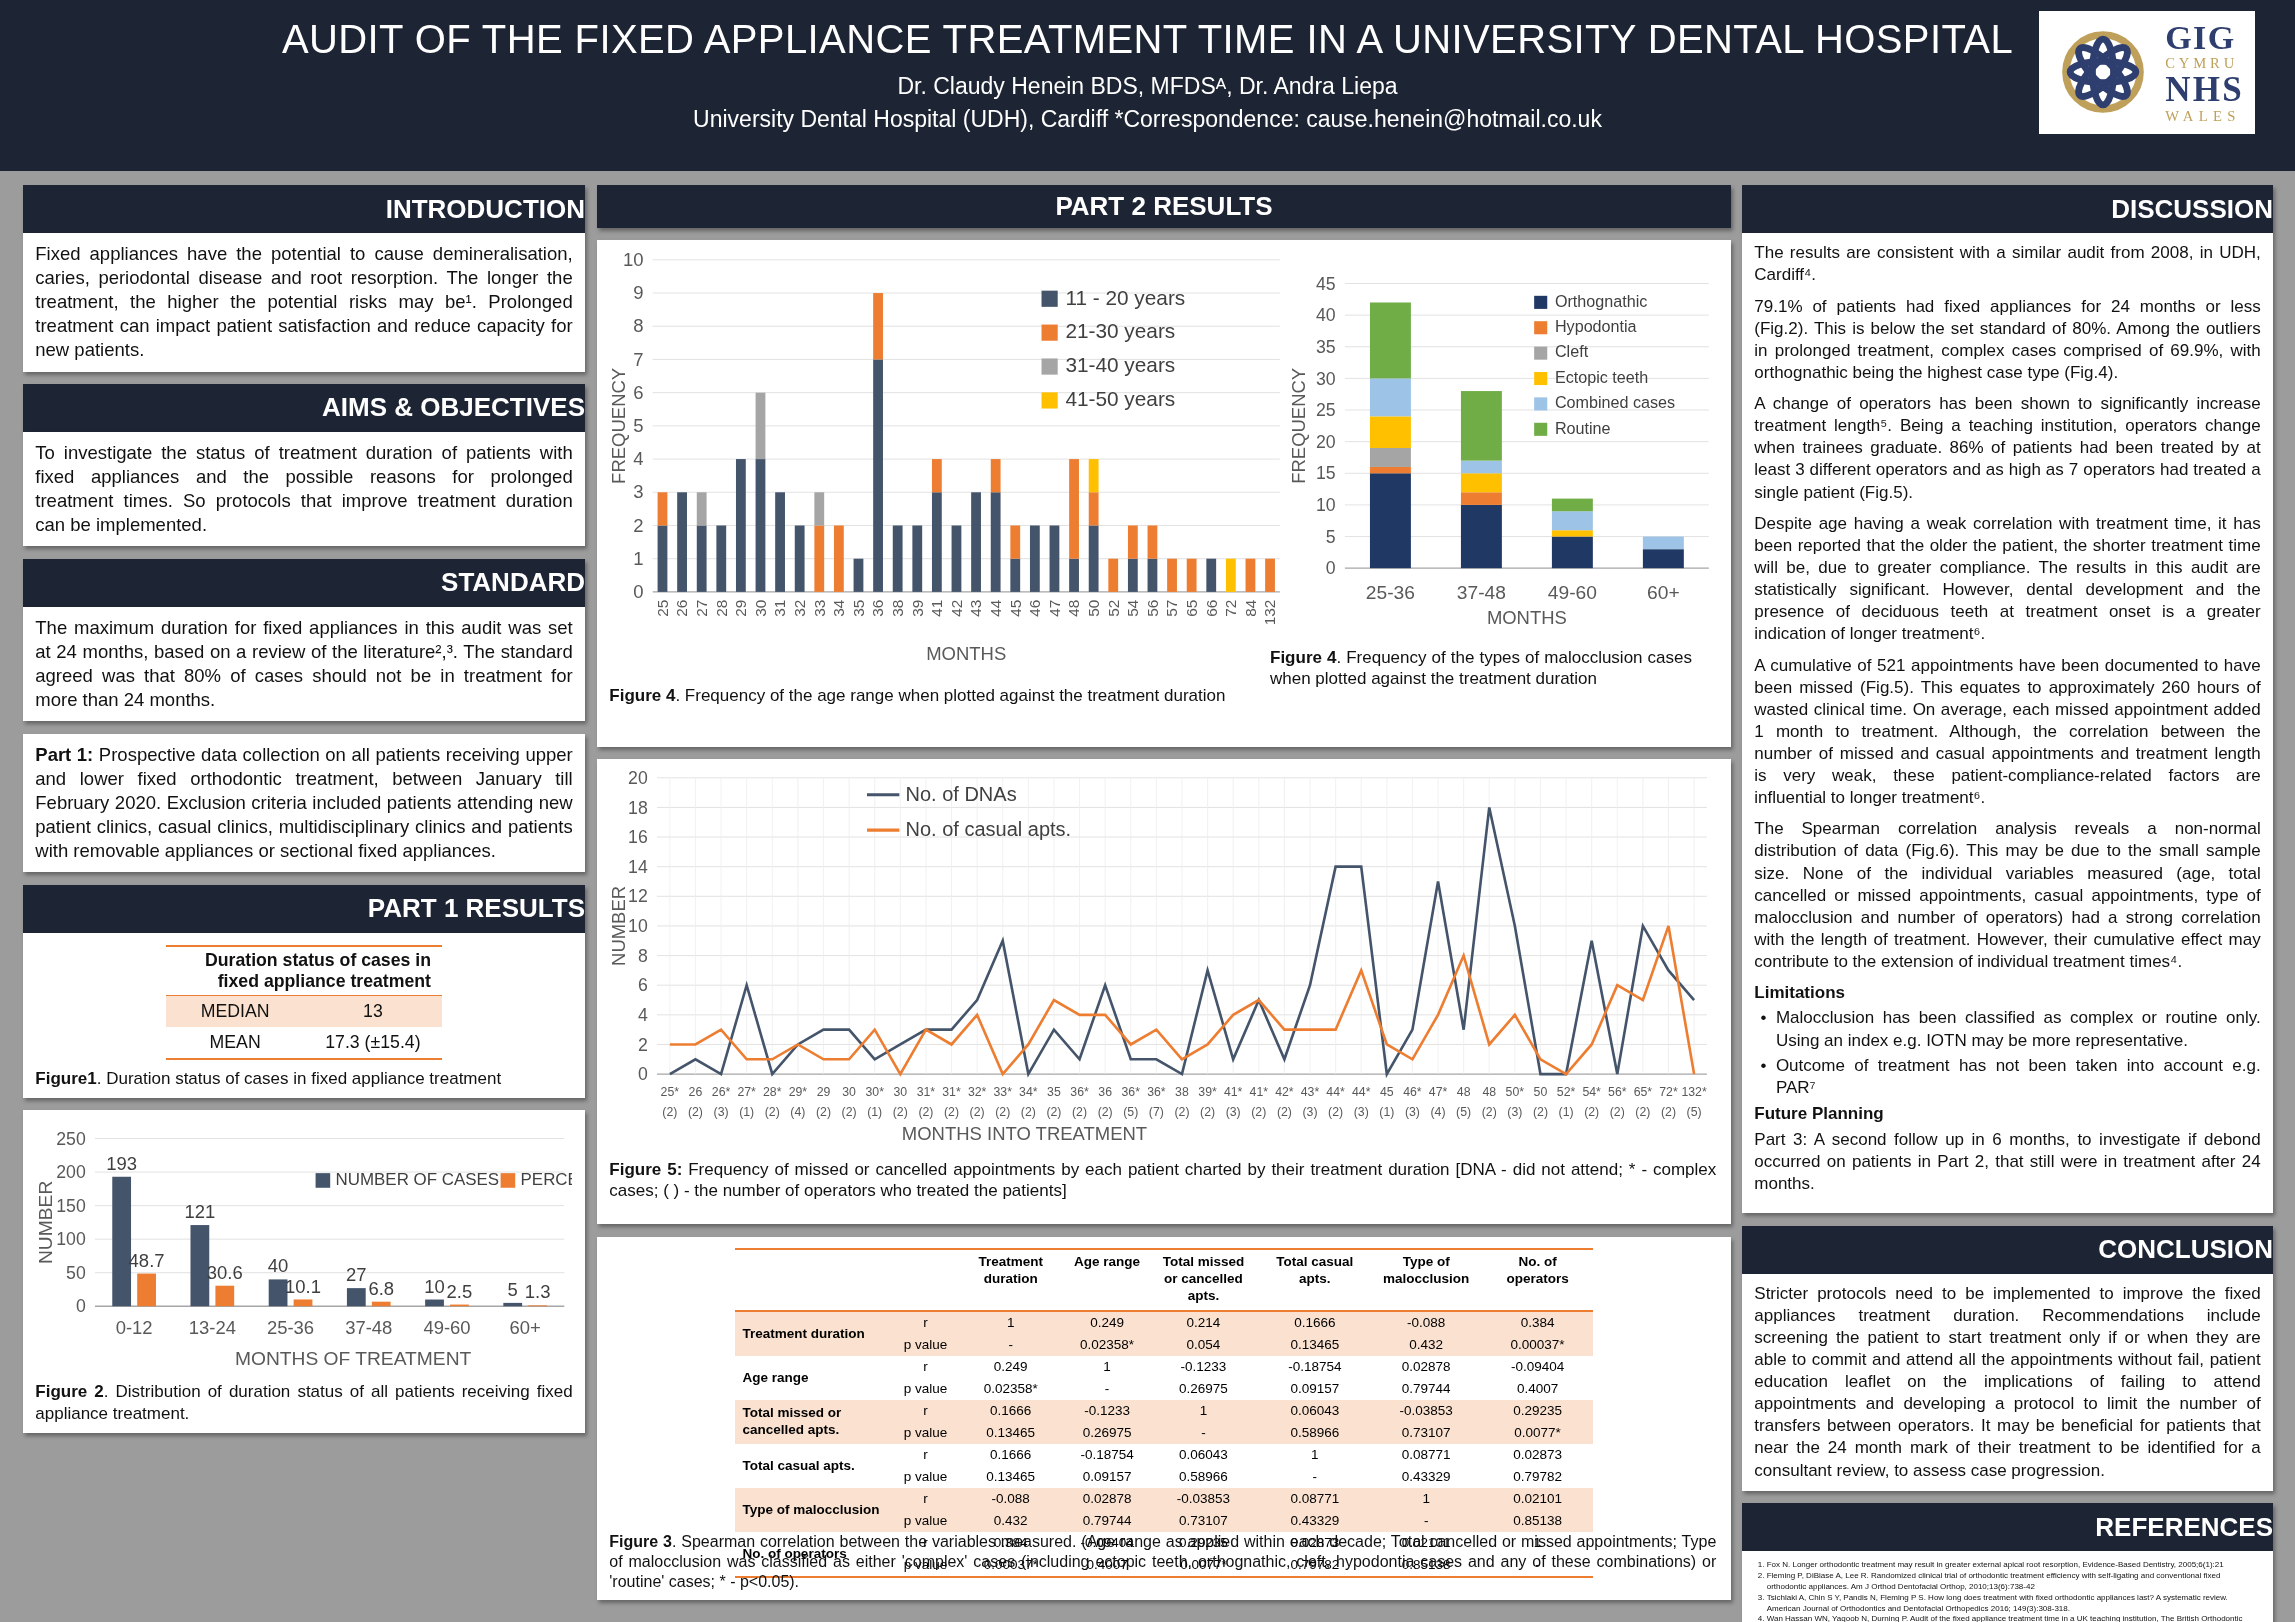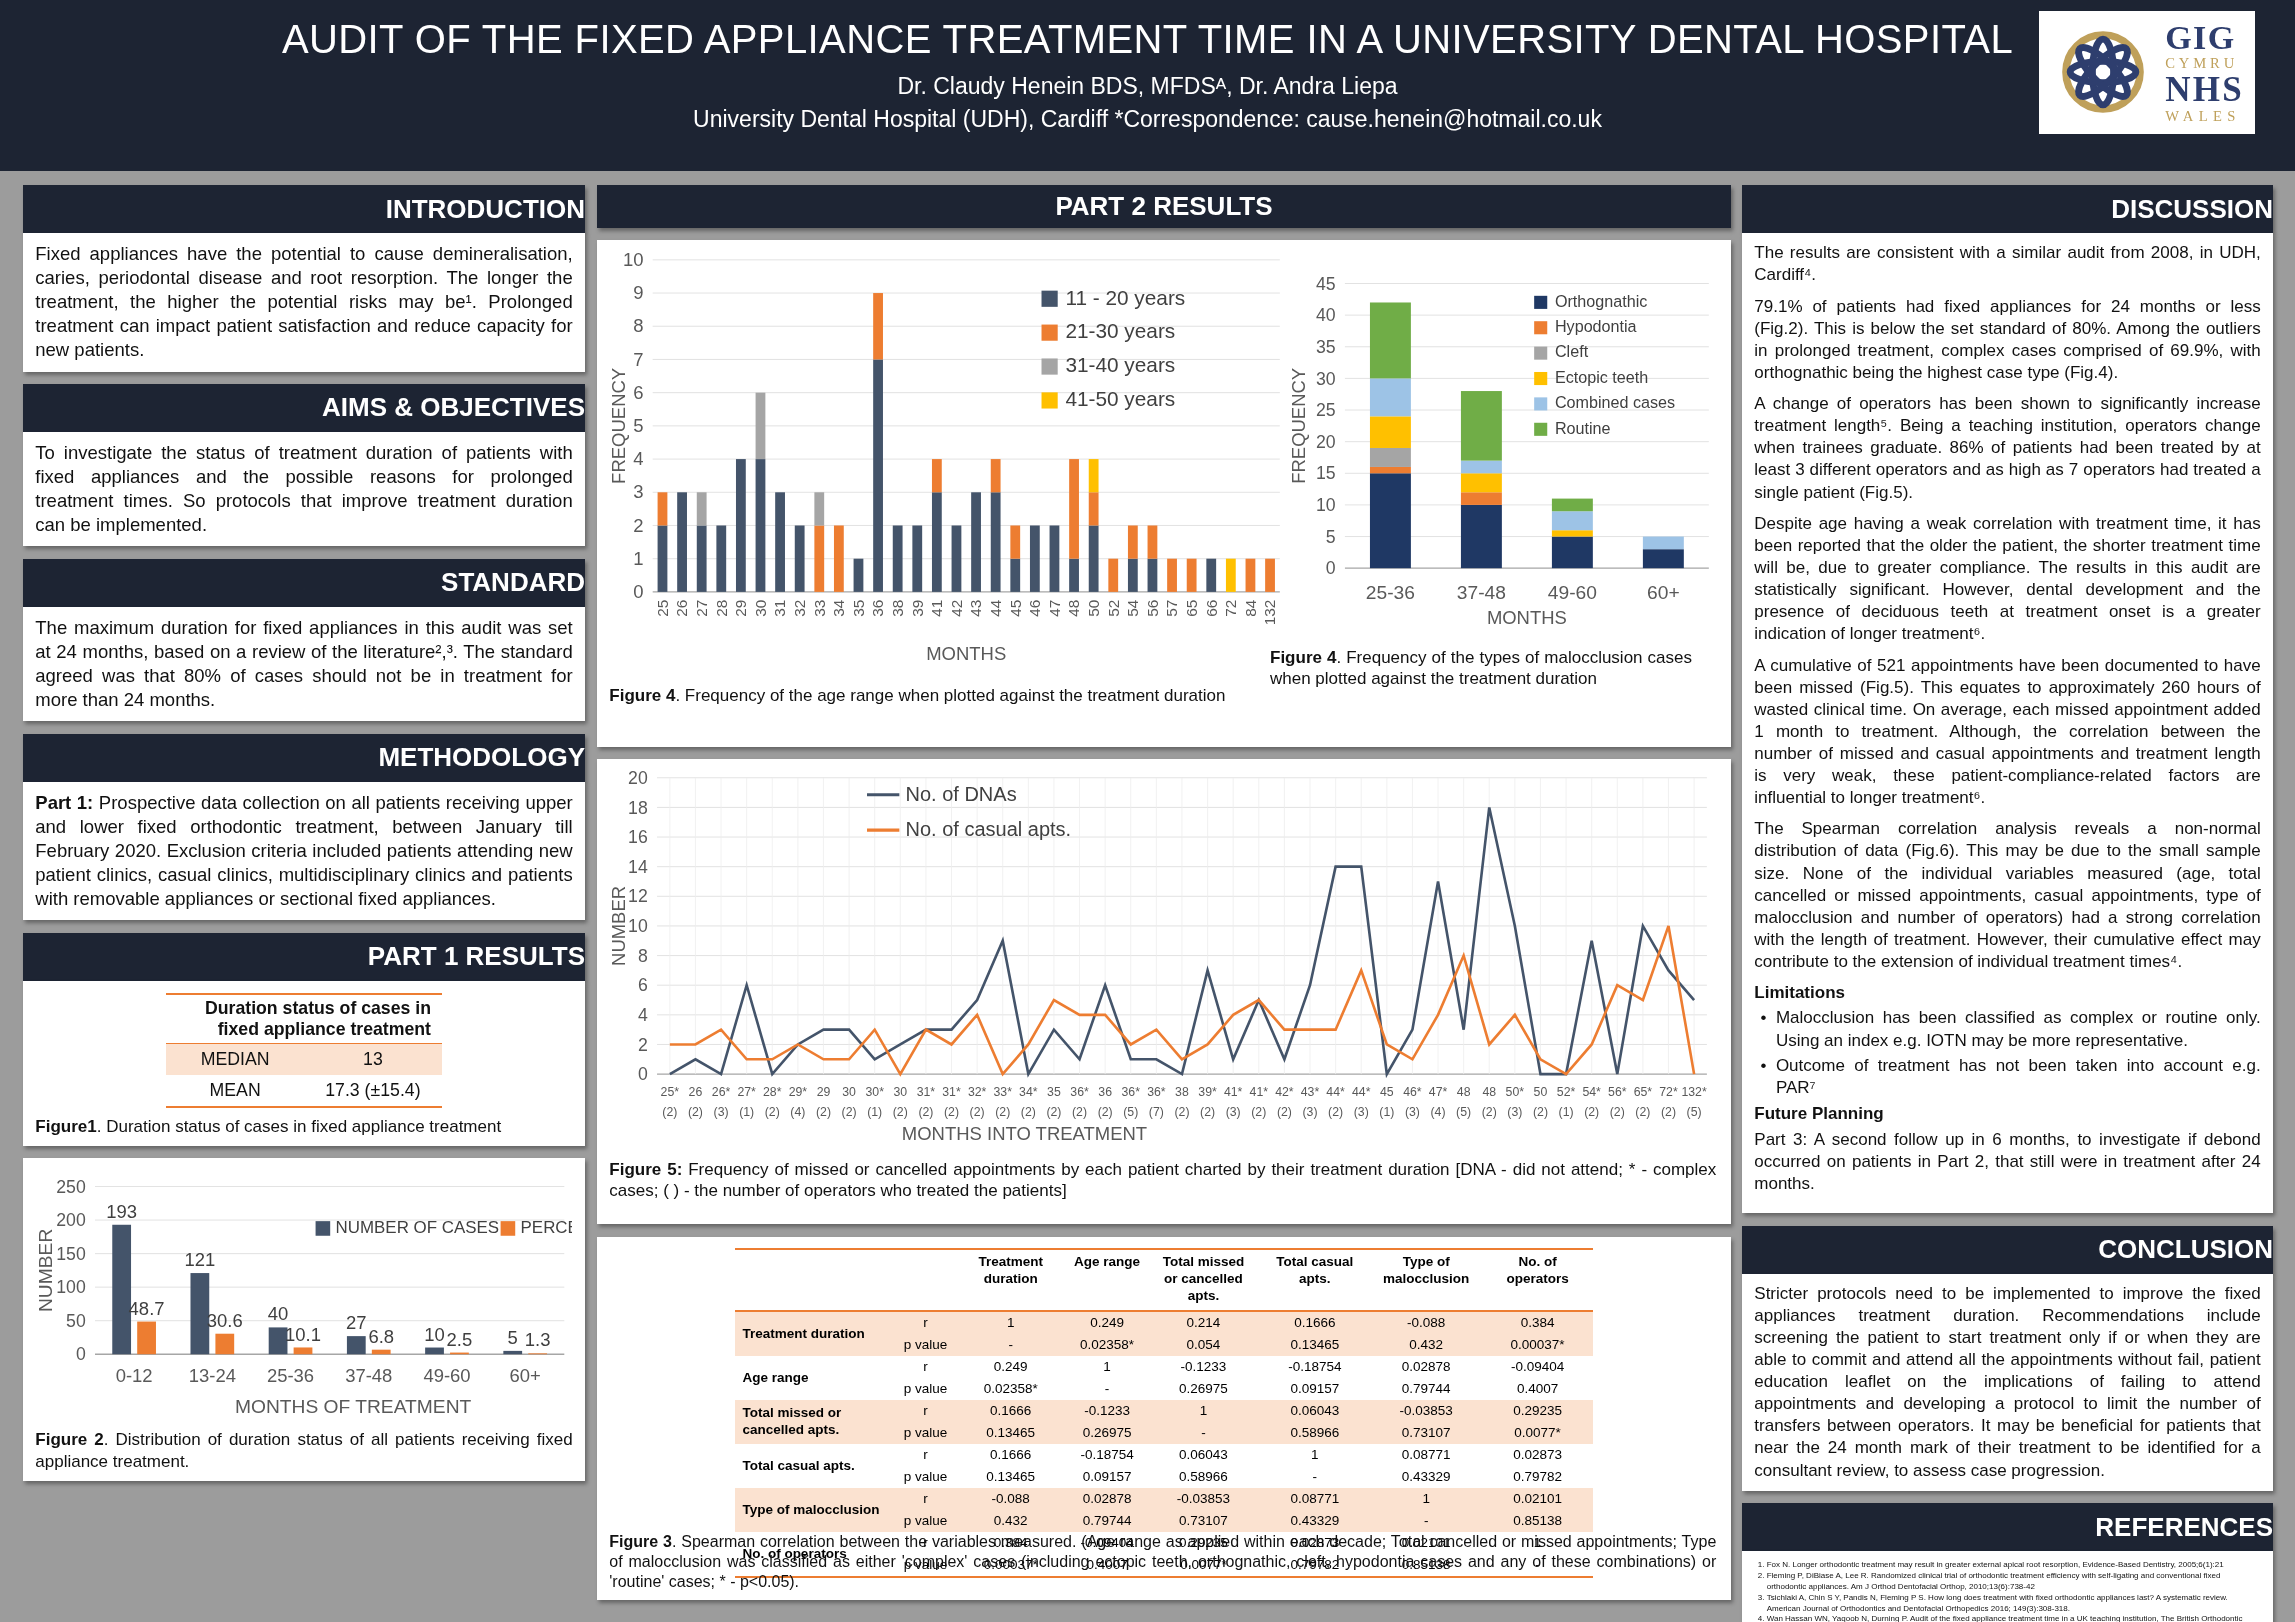--- a/index.html
+++ b/index.html
@@ -94,21 +94,20 @@
           <p>To investigate the status of treatment duration of patients with fixed appliances and the possible reasons for prolonged treatment times. So protocols that improve treatment duration can be implemented.</p>
         </div>
     </div>
     <div>
       <div class="sec-h">STANDARD</div>
       <div class="sec-b">
           <p>The maximum duration for fixed appliances in this audit was set at 24 months, based on a review of the literature²,³. The standard agreed was that 80% of cases should not be in treatment for more than 24 months.</p>
         </div>
     </div>
     <div>
-      <div class="sec-h">METHODOLOGY</div>
       <div class="sec-b" id="meth-body">
           <p><b>Part 1:</b> Prospective data collection on all patients receiving upper and lower fixed orthodontic treatment, between January till February 2020. Exclusion criteria included patients attending new patient clinics, casual clinics, multidisciplinary clinics and patients with removable appliances or sectional fixed appliances.</p>
         </div>
     </div>
     <div>
       <div class="sec-h">PART 1 RESULTS</div>
       <div class="sec-b">
         <div id="fig1-table">
             <table class="minitbl">
               <tbody>

